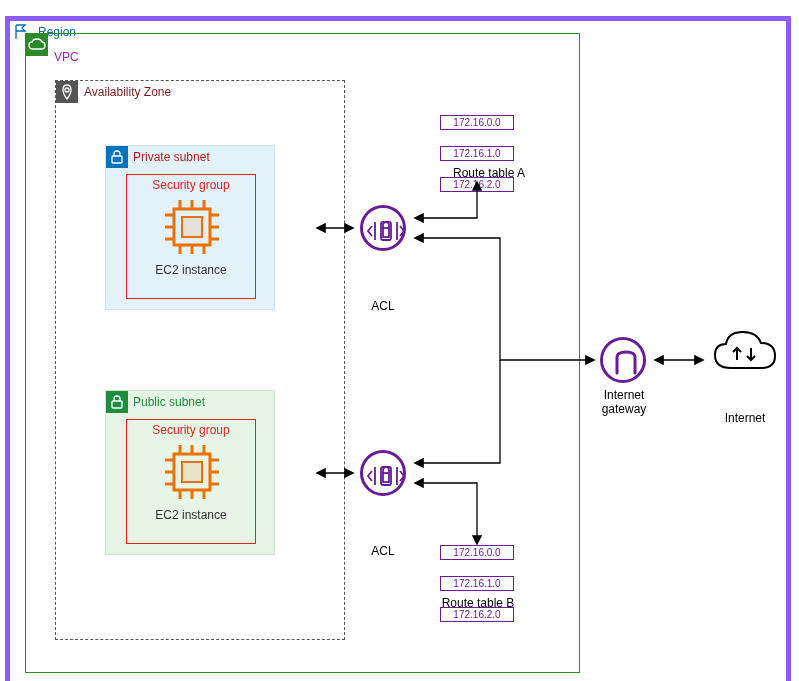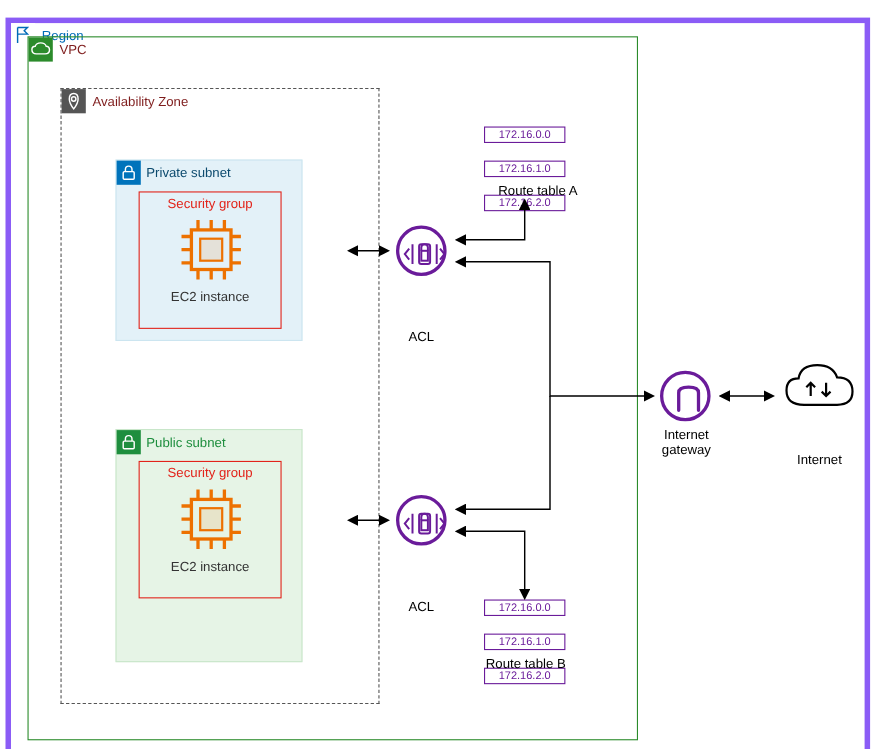--- a/index.html
+++ b/index.html
@@ -27,48 +27,48 @@
   .region-label { color: #006bb7; left: 28px; top: 4px; }
   
   .vpc {
     border: 1px solid #2b8b2b;
     left: 25px; top: 33px; width: 555px; height: 640px;
   }
   .vpc-icon {
     position: absolute; left: 0; top: 0; width: 22px; height: 22px;
     background: #2b8b2b;
   }
-  .vpc-label { left: 28px; top: 4px; color: #7f1d1d; }
+  .vpc-label { left: 28px; top: 16px; color: #a21caf; }
   
   .az {
     border: 1px dashed #555;
     left: 55px; top: 80px; width: 290px; height: 560px;
   }
   .az-icon {
     position: absolute; left: 0; top: 0; width: 22px; height: 22px;
     background: #555;
   }
   .az-label { left: 28px; top: 4px; color: #7f1d1d; }
   
   .subnet-private {
     border: 1px solid #cce5f0;
     background: #e3f1f8;
     left: 105px; top: 145px; width: 170px; height: 165px;
   }
   .subnet-public {
     border: 1px solid #c8e6c9;
     background: #e6f4e6;
-    left: 105px; top: 390px; width: 170px; height: 212px;
+    left: 105px; top: 390px; width: 170px; height: 165px;
   }
   .subnet-icon {
     position: absolute; left: 0; top: 0; width: 22px; height: 22px;
   }
   .subnet-private .subnet-icon { background: #0073bb; }
   .subnet-public  .subnet-icon { background: #1e8e3e; }
-  .subnet-private-label { color: #0c4a6e; left: 27px; top: 4px; }
+  .subnet-private-label { color: #b91c1c; left: 27px; top: 4px; }
   .subnet-public-label  { color: #1e8e3e; left: 27px; top: 4px; }
   
   .sg {
     border: 1px solid #e2231a;
     position: absolute;
     left: 20px; top: 28px; width: 130px; height: 125px;
     background: transparent;
   }
   .sg-label {
     color: #e2231a;

